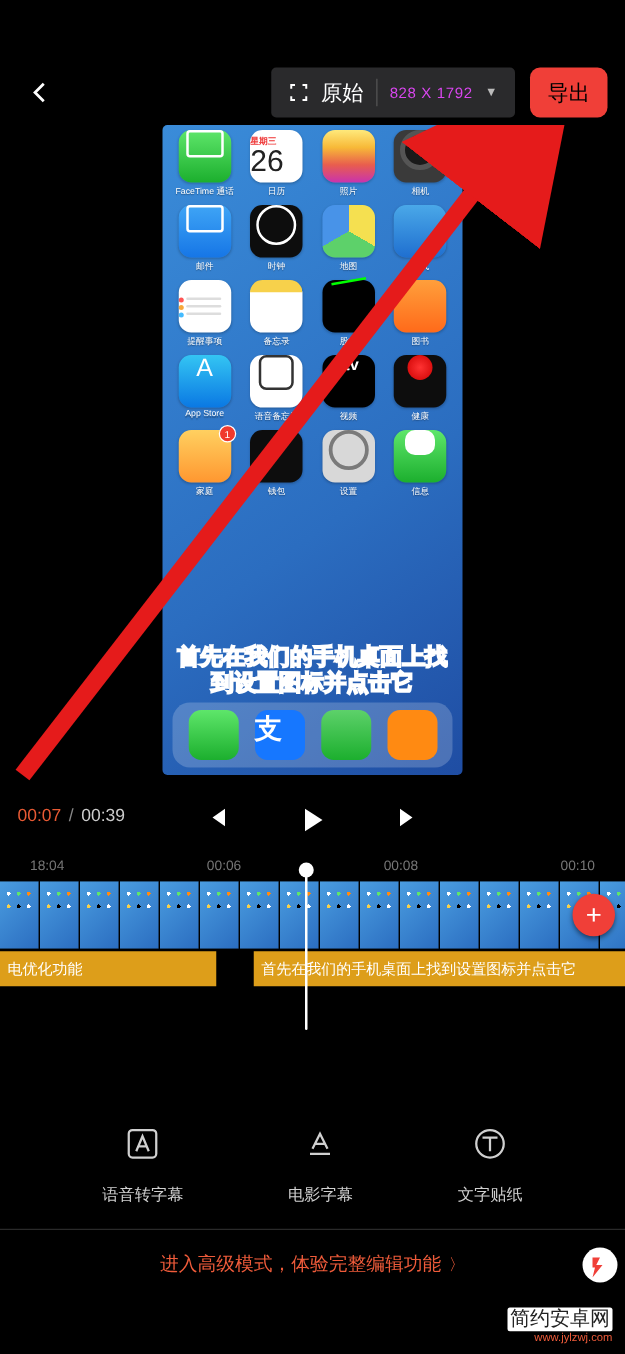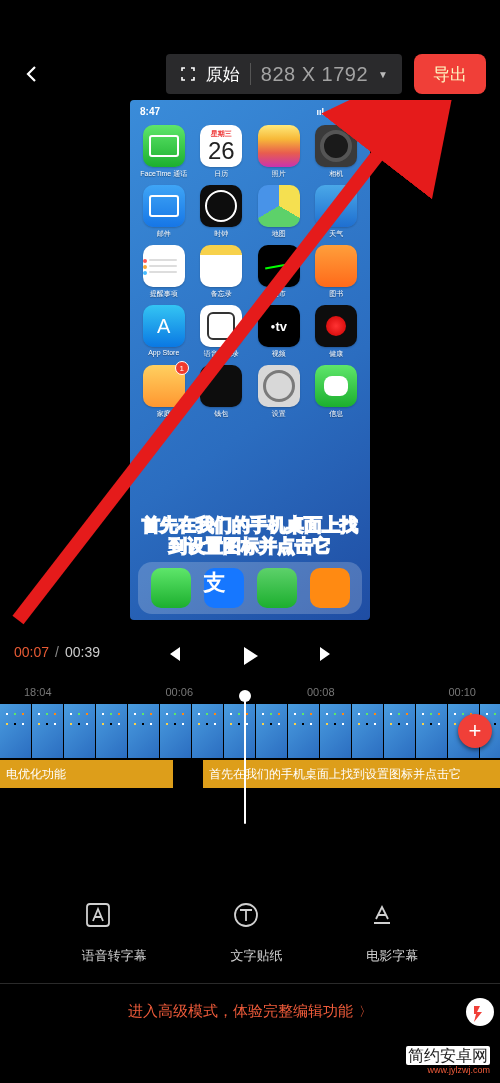--- a/index.html
+++ b/index.html
@@ -7,32 +7,32 @@
 
 
 .topbar { height: 100px; display: flex; align-items: center; padding: 48px 14px 0 14px; }
 .back { width: 36px; height: 36px; display: flex; align-items: center; justify-content: center; }
 .back svg { stroke: #fff; }
 .spacer { flex: 1; }
 .res-btn { background: #2a2a2c; border-radius: 4px; height: 40px; display: flex; align-items: center; gap: 10px; padding: 0 14px; margin-right: 12px; }
 .res-btn .icon { display: flex; }
 .res-btn .lbl { font-size: 17px; color: #fff; }
 .res-btn .div { width: 1px; height: 22px; background: #555; }
-.res-btn .dim { font-size: 20px; color: #a3a3a3; letter-spacing: .5px; }
+.res-btn .dim { font-size: 12px; color: #d946ef; letter-spacing: .5px; }
 .res-btn .caret { font-size: 10px; color: #bbb; }
-.export { background: #f03f38; color: #fef9c3; border-radius: 8px; height: 40px; width: 72px; display: flex; align-items: center; justify-content: center; font-size: 17px; }
+.export { background: #f03f38; color: #000000; border-radius: 8px; height: 40px; width: 62px; display: flex; align-items: center; justify-content: center; font-size: 17px; }
 
 
 .preview-wrap { height: 530px; position: relative; overflow: hidden; background:#000; }
 .phone { position: absolute; left: 130px; top: 0; width: 240px; height: 520px; border-radius: 4px; background: linear-gradient(145deg,#3a8cd9 0%,#2b6dc0 60%,#1f4da3 100%); overflow: hidden; }
 .statusbar { display:flex; justify-content:space-between; padding:6px 10px 4px; font-size:10px; font-weight:600; color:#fff; }
 .statusbar .right { display:flex; gap:4px; align-items:center; font-size:9px; }
 .hs-grid { padding: 4px 8px 0; display:grid; grid-template-columns:repeat(4,1fr); gap:6px 6px; }
 .app { display:flex; flex-direction:column; align-items:center; gap:2px; }
-.app .ico { width:42px; height:42px; border-radius:10px; background:#fff; position:relative; box-shadow:0 1px 2px rgba(0,0,0,.2); display:flex; align-items:center; justify-content:center; font-size:20px; }
+.app .ico { width:42px; height:42px; border-radius:10px; background:#fff; position:relative; box-shadow:0 1px 2px rgba(0,0,0,.2); display:flex; align-items:flex-start; justify-content:center; font-size:20px; }
 .app .nm { font-size:7px; color:#fff; text-align:center; white-space:nowrap; text-shadow:0 1px 1px rgba(0,0,0,.4); }
 .ico.ft{background:linear-gradient(#5ee66a,#1caf2e);} .ico.ft::before{content:"";width:26px;height:18px;border:2px solid #fff;border-radius:3px;}
 .ico.cal{flex-direction:column;font-size:9px;color:#333;}
 .ico.cal .mon{color:#e33;font-size:7px;font-weight:600;}
 .ico.cal .day{font-size:24px;font-weight:300;line-height:1;color:#222;}
 .ico.ph{background:linear-gradient(#ffe97b,#f7b938,#e85d4e,#c933ae);}
 .ico.cam{background:#3a3a3a;} .ico.cam::before{content:"";width:24px;height:24px;border-radius:50%;background:#1a1a1a;border:4px solid #555;}
 .ico.mail{background:linear-gradient(#3fa5f6,#1676e6);} .ico.mail::before{content:"";width:26px;height:18px;border:2px solid #fff;border-radius:3px;}
 .ico.clk{background:#0d0d0d;} .ico.clk::before{content:"";width:28px;height:28px;border-radius:50%;border:2px solid #fff;}
 .ico.maps{background:#f5f5ef;background:conic-gradient(#f5e050 0 120deg,#5dd16a 120deg 240deg,#4893e8 240deg 360deg);}
@@ -91,21 +91,21 @@
 
 .cap-track{height:28px;display:flex;gap:30px;padding-left:0;position:relative;margin-top:2px;background:#000;}
 .cap{background:#dd9e1a;height:100%;font-size:12px;color:#fff;display:flex;align-items:center;padding:0 6px;white-space:nowrap;overflow:hidden;}
 .cap.c1{width:173px;}
 .cap.c2{flex:1;}
 .playhead{position:absolute;left:244px;top:694px;width:2px;height:130px;background:#fff;border-radius:1px;}
 .playhead::before{content:"";position:absolute;top:-4px;left:-5px;width:12px;height:12px;border-radius:50%;background:#fff;}
 
 
 .bottom-tools{position:absolute;bottom:118px;left:0;right:0;display:flex;justify-content:space-around;padding:0 40px;}
-.tool{display:flex;flex-direction:column;align-items:flex-start;gap:16px;color:#d0d0d0;font-size:13px;}
+.tool{display:flex;flex-direction:column;align-items:center;gap:16px;color:#d0d0d0;font-size:13px;}
 .tool .ti{width:32px;height:32px;display:flex;align-items:center;justify-content:center;}
 .tool .ti svg{stroke:#d0d0d0;}
 
 
 .adv-row{position:absolute;bottom:44px;left:0;right:0;height:56px;border-top:1px solid #2a2a2a;display:flex;align-items:center;justify-content:center;gap:6px;color:#ef5b3a;font-size:15px;}
 .adv-row .arrw{font-size:13px;}
 .adv-row .halficon{position:absolute;right:6px;top:50%;transform:translateY(-50%);width:28px;height:28px;border-radius:50%;background:#fff;display:flex;align-items:center;justify-content:center;overflow:hidden;}
 
 
 .wm{position:absolute;right:10px;bottom:8px;text-align:right;line-height:1;}
@@ -133,32 +133,20 @@
     <span class="dim">828 X 1792</span>
     <span class="caret">▼</span>
   </div>
   <div class="export">
       <span>导出</span>
     </div>
 </div>
 
 <div class="preview-wrap">
   <div class="phone">
-    <div class="statusbar">
-      <span>8:47</span>
-      <span class="right">
-        <span>ııl</span>
-          <span>4G</span>
-        <svg width="16" height="8" viewBox="0 0 16 8">
-            <rect x="0" y="0" width="14" height="8" rx="2" fill="none" stroke="#fff"></rect>
-            <rect x="1" y="1" width="5" height="6" fill="#fff"></rect>
-            <rect x="14" y="2" width="2" height="4" fill="#fff"></rect>
-          </svg>
-      </span>
-    </div>
     <div class="hs-grid">
       <div class="app">
           <div class="ico ft"></div>
           <div class="nm">FaceTime 通话</div>
         </div>
       <div class="app">
           <div class="ico cal">
             <span class="mon">星期三</span>
             <span class="day">26</span>
           </div>
@@ -324,33 +312,33 @@
         <svg width="28" height="28" viewBox="0 0 28 28" fill="none" stroke-width="1.8">
           <rect x="3" y="3" width="22" height="22" rx="3"></rect>
           <path d="M9 20 L14 8 L19 20 M11 16 H17"></path>
         </svg>
       </div>
     <span>语音转字幕</span>
   </div>
   <div class="tool">
     <div class="ti">
         <svg width="28" height="28" viewBox="0 0 28 28" fill="none" stroke-width="1.8">
+          <path d="M8 18 L14 6 L20 18 M10 14 H18 M6 22 H22"></path>
+        </svg>
+      </div>
+    <span>电影字幕</span>
+  </div>
+  <div class="tool">
+    <div class="ti">
+        <svg width="28" height="28" viewBox="0 0 28 28" fill="none" stroke-width="1.8">
           <circle cx="14" cy="14" r="11"></circle>
           <path d="M8 9 H20 M14 9 V20"></path>
         </svg>
       </div>
     <span>文字贴纸</span>
-  </div>
-  <div class="tool">
-    <div class="ti">
-        <svg width="28" height="28" viewBox="0 0 28 28" fill="none" stroke-width="1.8">
-          <path d="M8 18 L14 6 L20 18 M10 14 H18 M6 22 H22"></path>
-        </svg>
-      </div>
-    <span>电影字幕</span>
   </div>
 </div>
 
 <div class="adv-row">
   <span>进入高级模式，体验完整编辑功能</span>
   <span class="arrw">〉</span>
   <div class="halficon">
     <svg width="20" height="20" viewBox="0 0 20 20">
         <path d="M4 4h6l-3 6h5l-8 10 2-8H4z" fill="#f03f38"></path>
       </svg>

